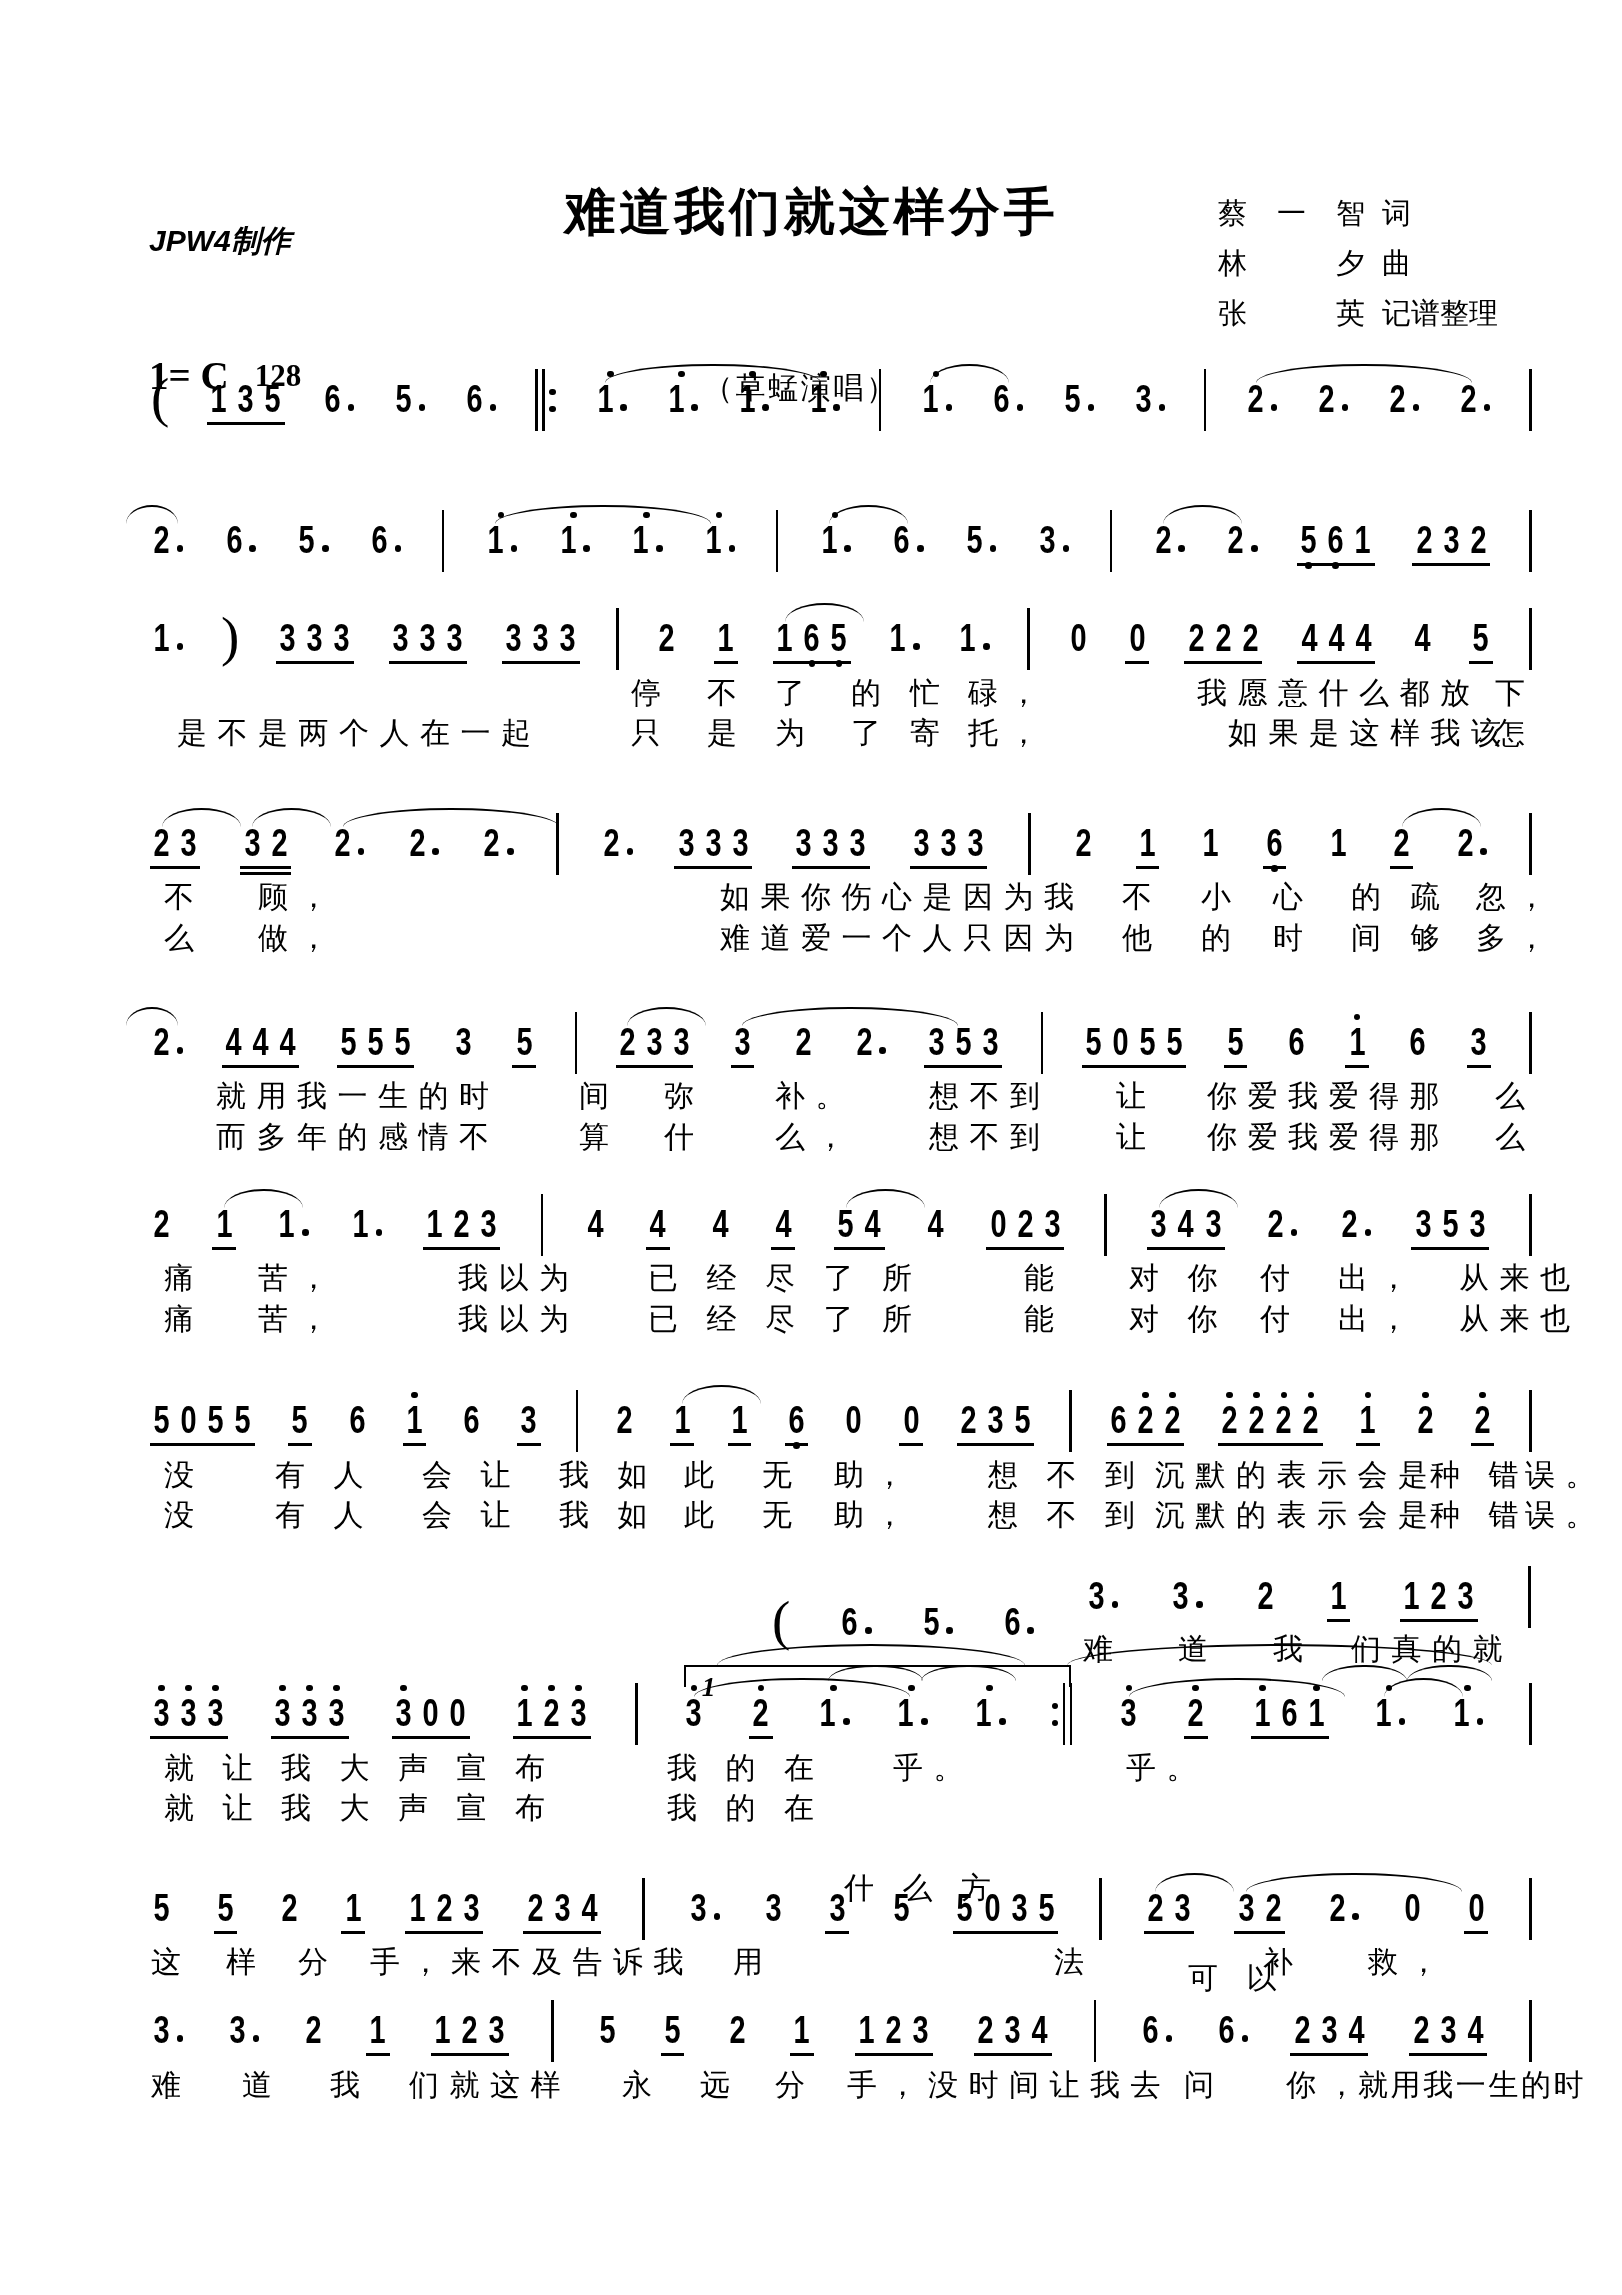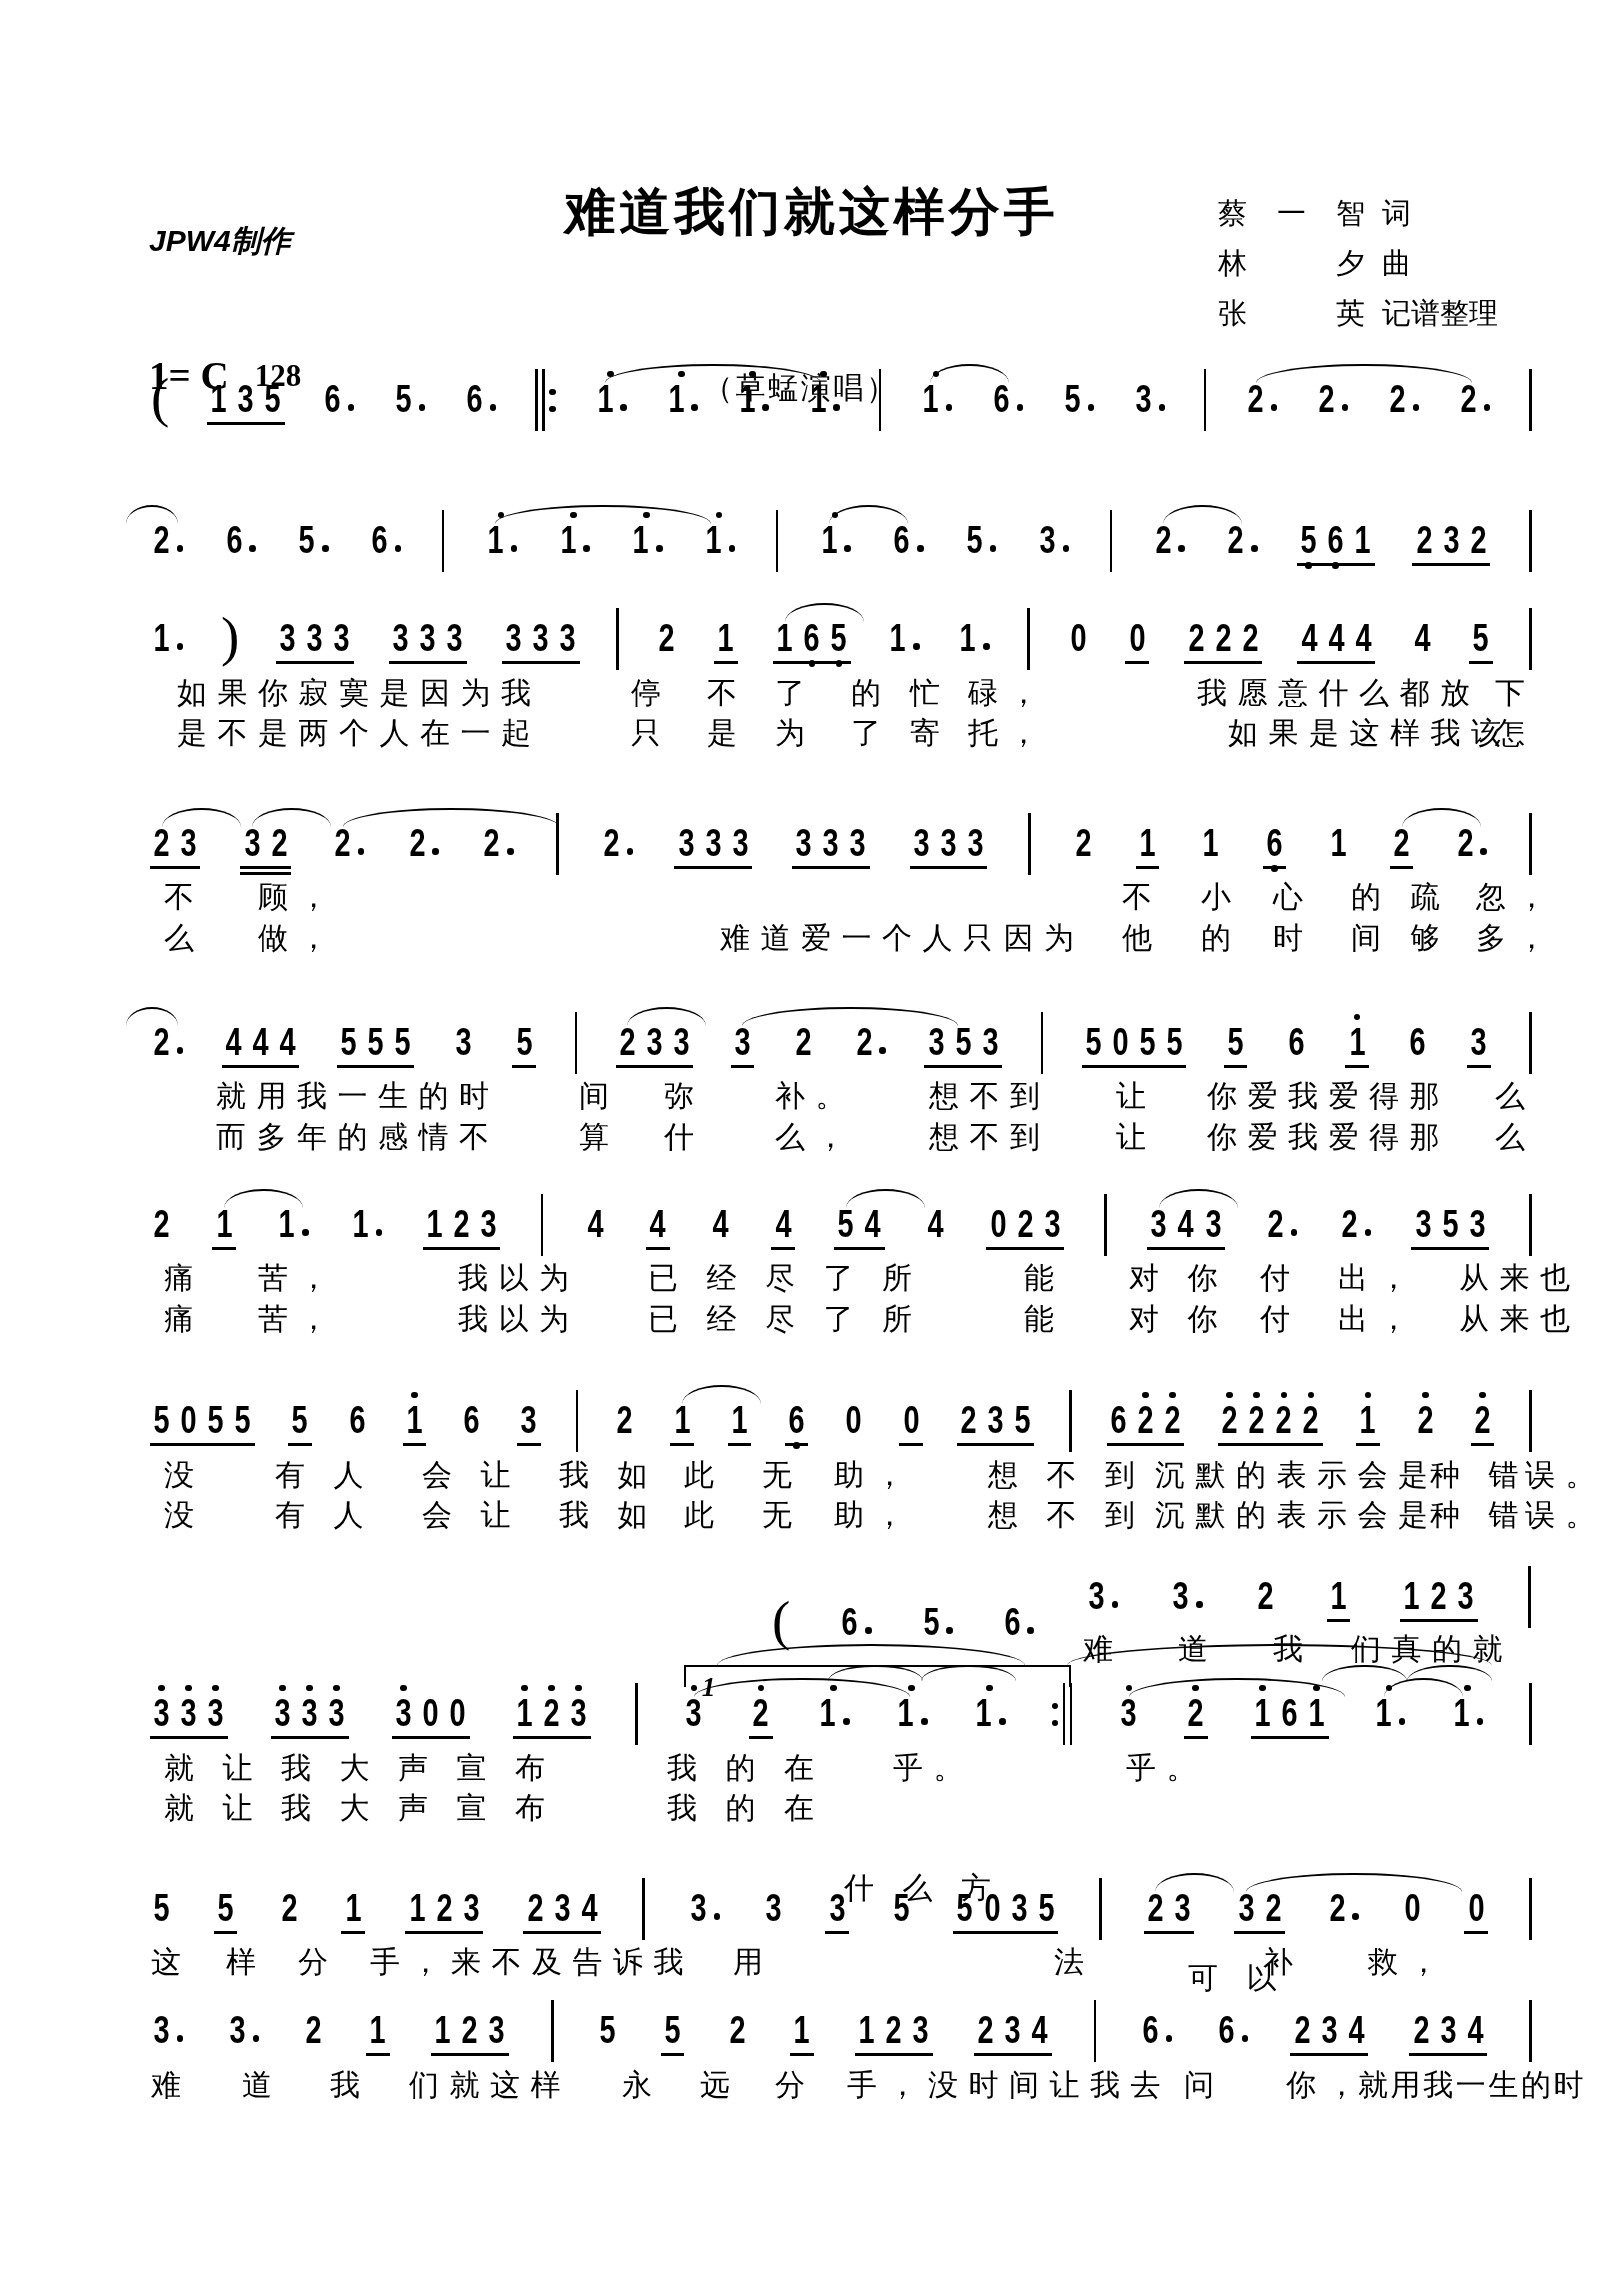--- a/index.html
+++ b/index.html
@@ -733,21 +733,20 @@
           <span class="hd"></span>
           <span class="dgrow">
             <span class="dg">5</span>
           </span>
           <span class="ld"></span>
         </span>
         <span class="ul"></span>
       </span>
       <span class="tok bar"></span>
     </div>
-    <span class="lyr" style="left: 177px; top: 673px;">如果你寂寞是因为我</span>
     <span class="lyr" style="left: 631px; top: 673px;">停</span>
     <span class="lyr" style="left: 707px; top: 673px;">不</span>
     <span class="lyr" style="left: 775px; top: 673px;">了</span>
     <span class="lyr" style="left: 851px; top: 673px;">的</span>
     <span class="lyr" style="left: 910px; top: 673px;">忙</span>
     <span class="lyr" style="left: 968px; top: 673px;">碌，</span>
     <span class="lyr" style="left: 1197px; top: 673px;">我愿意什么都放</span>
     <span class="lyr" style="left: 1495px; top: 673px;">下</span>
     <span class="lyr" style="left: 177px; top: 713px;">是不是两个人在一起</span>
     <span class="lyr" style="left: 631px; top: 713px;">只</span>
@@ -978,20 +977,21 @@
             <span class="dg">2</span>
             <span class="ad"></span>
           </span>
           <span class="ld"></span>
         </span>
       </span>
       <span class="tok bar"></span>
     </div>
     <span class="lyr" style="left: 164px; top: 877px;">不</span>
     <span class="lyr" style="left: 258px; top: 877px;">顾，</span>
+    <span class="lyr" style="left: 720px; top: 877px;">如果你伤心是因为我</span>
     <span class="lyr" style="left: 1122px; top: 877px;">不</span>
     <span class="lyr" style="left: 1201px; top: 877px;">小</span>
     <span class="lyr" style="left: 1273px; top: 877px;">心</span>
     <span class="lyr" style="left: 1351px; top: 877px;">的</span>
     <span class="lyr" style="left: 1410px; top: 877px;">疏</span>
     <span class="lyr" style="left: 1476px; top: 877px;">忽，</span>
     <span class="lyr" style="left: 164px; top: 918px;">么</span>
     <span class="lyr" style="left: 258px; top: 918px;">做，</span>
     <span class="lyr" style="left: 720px; top: 918px;">难道爱一个人只因为</span>
     <span class="lyr" style="left: 1122px; top: 918px;">他</span>

